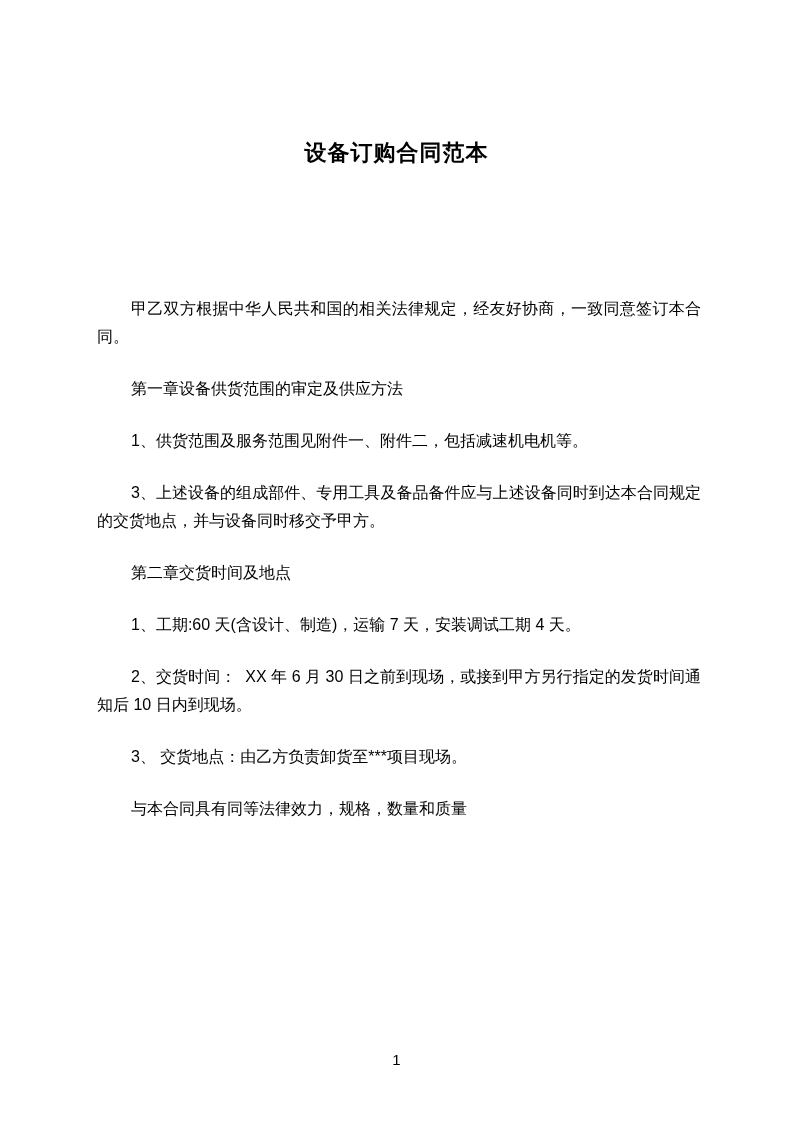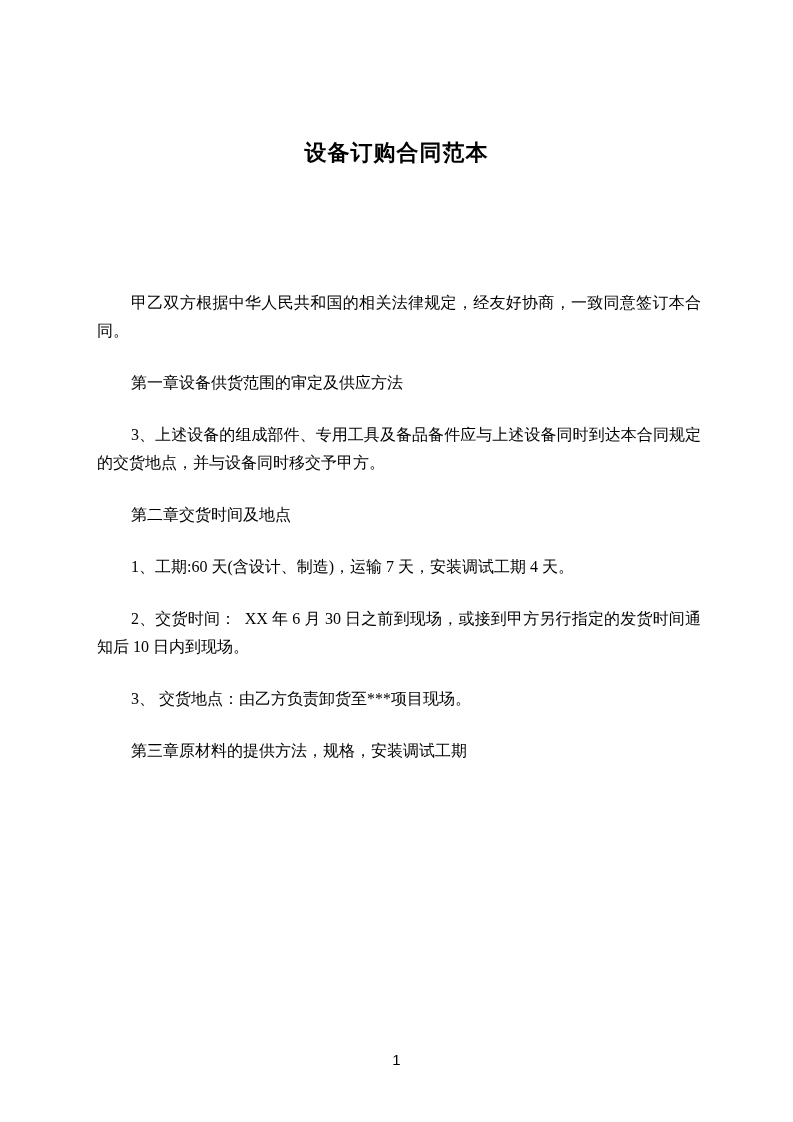--- a/index.html
+++ b/index.html
@@ -30,25 +30,24 @@
   .doc-body {
     position: absolute;
     top: 289px;
     left: 97px;
     width: 604px;
     font-size: 16px;
     line-height: 28px;
     text-align: justify;
   }
   .block {
-    margin: 0 0 24px 0;
+    margin: 6px 0 24px 0;
     text-indent: 34px;
     white-space: pre-wrap;
     font-weight: 400;
-    font-family: Liberation Serif, serif;
   }
   .heading {
     font-weight: 400; 
   }
   .page-number {
     position: absolute;
     top: 1051px;
     left: 0;
     width: 100%;
     text-align: center;
@@ -60,31 +59,32 @@
 
 <div class="page">
 
   <h1 class="doc-title">设备订购合同范本</h1>
 
   <div class="doc-body">
     <p class="block para">甲乙双方根据中华人民共和国的相关法律规定，经友好协商，一致同意签订本合同。</p>
 
     <p class="block heading">第一章设备供货范围的审定及供应方法</p>
 
+    <p class="block para">1、供货范围及服务范围见附件一、附件二，包括减速机电机等。</p>
 
 
     <p class="block para">3、上述设备的组成部件、专用工具及备品备件应与上述设备同时到达本合同规定的交货地点，并与设备同时移交予甲方。</p>
 
     <p class="block heading">第二章交货时间及地点</p>
 
     <p class="block para">1、工期:60 天(含设计、制造)，运输 7 天，安装调试工期 4 天。</p>
 
     <p class="block para">2、交货时间：  XX 年 6 月 30 日之前到现场，或接到甲方另行指定的发货时间通知后 10 日内到现场。</p>
 
     <p class="block para">3、 交货地点：由乙方负责卸货至***项目现场。</p>
 
-    <p class="block heading">第三章原材料的提供方法，规格，安装调试工期</p>
+    <p class="block heading">与本合同具有同等法律效力，规格，数量和质量</p>
 
   </div>
 
   <div class="page-number">1</div>
 
 </div>
 
 </body></html>

